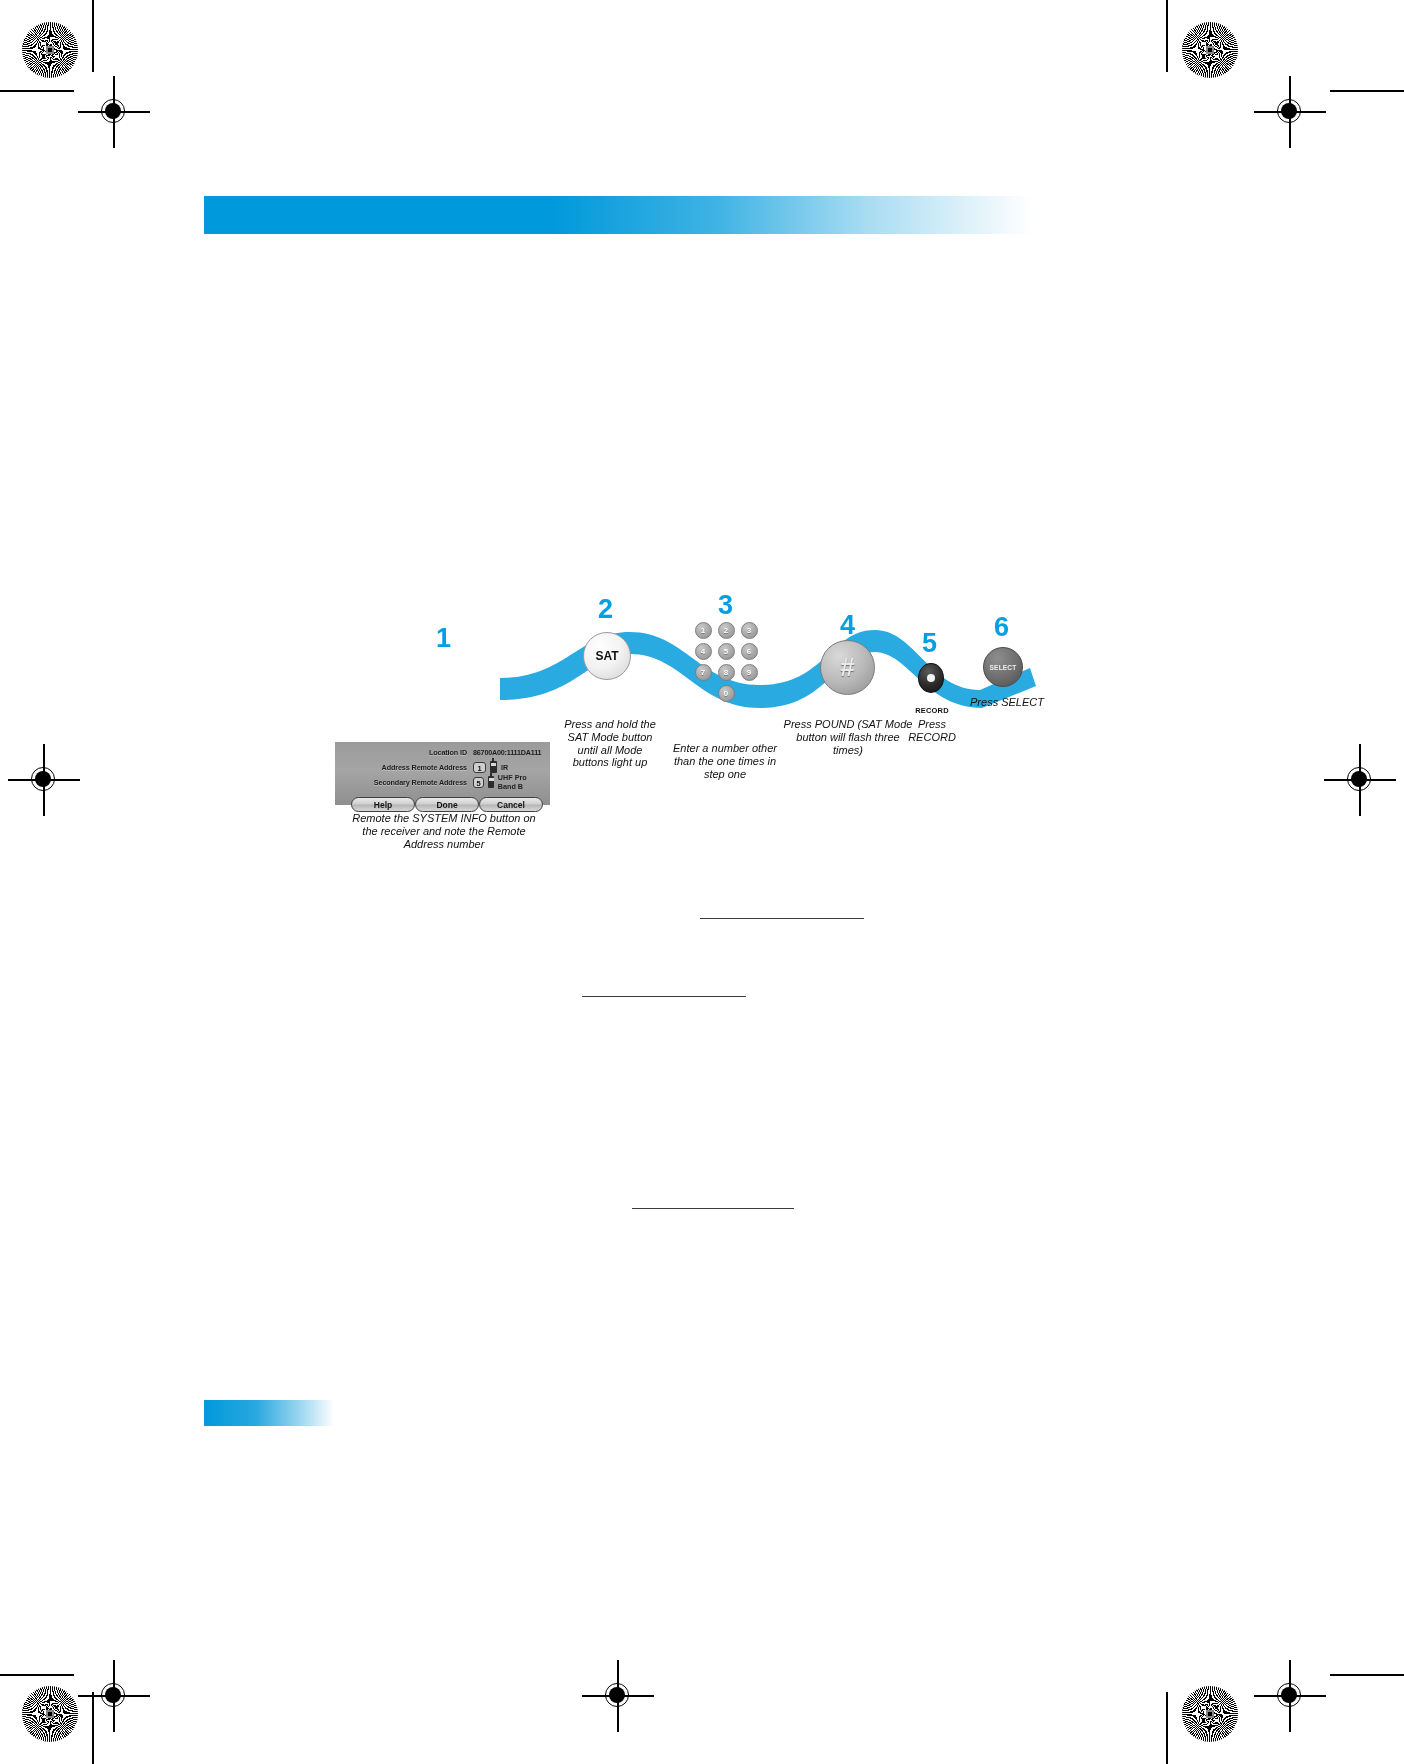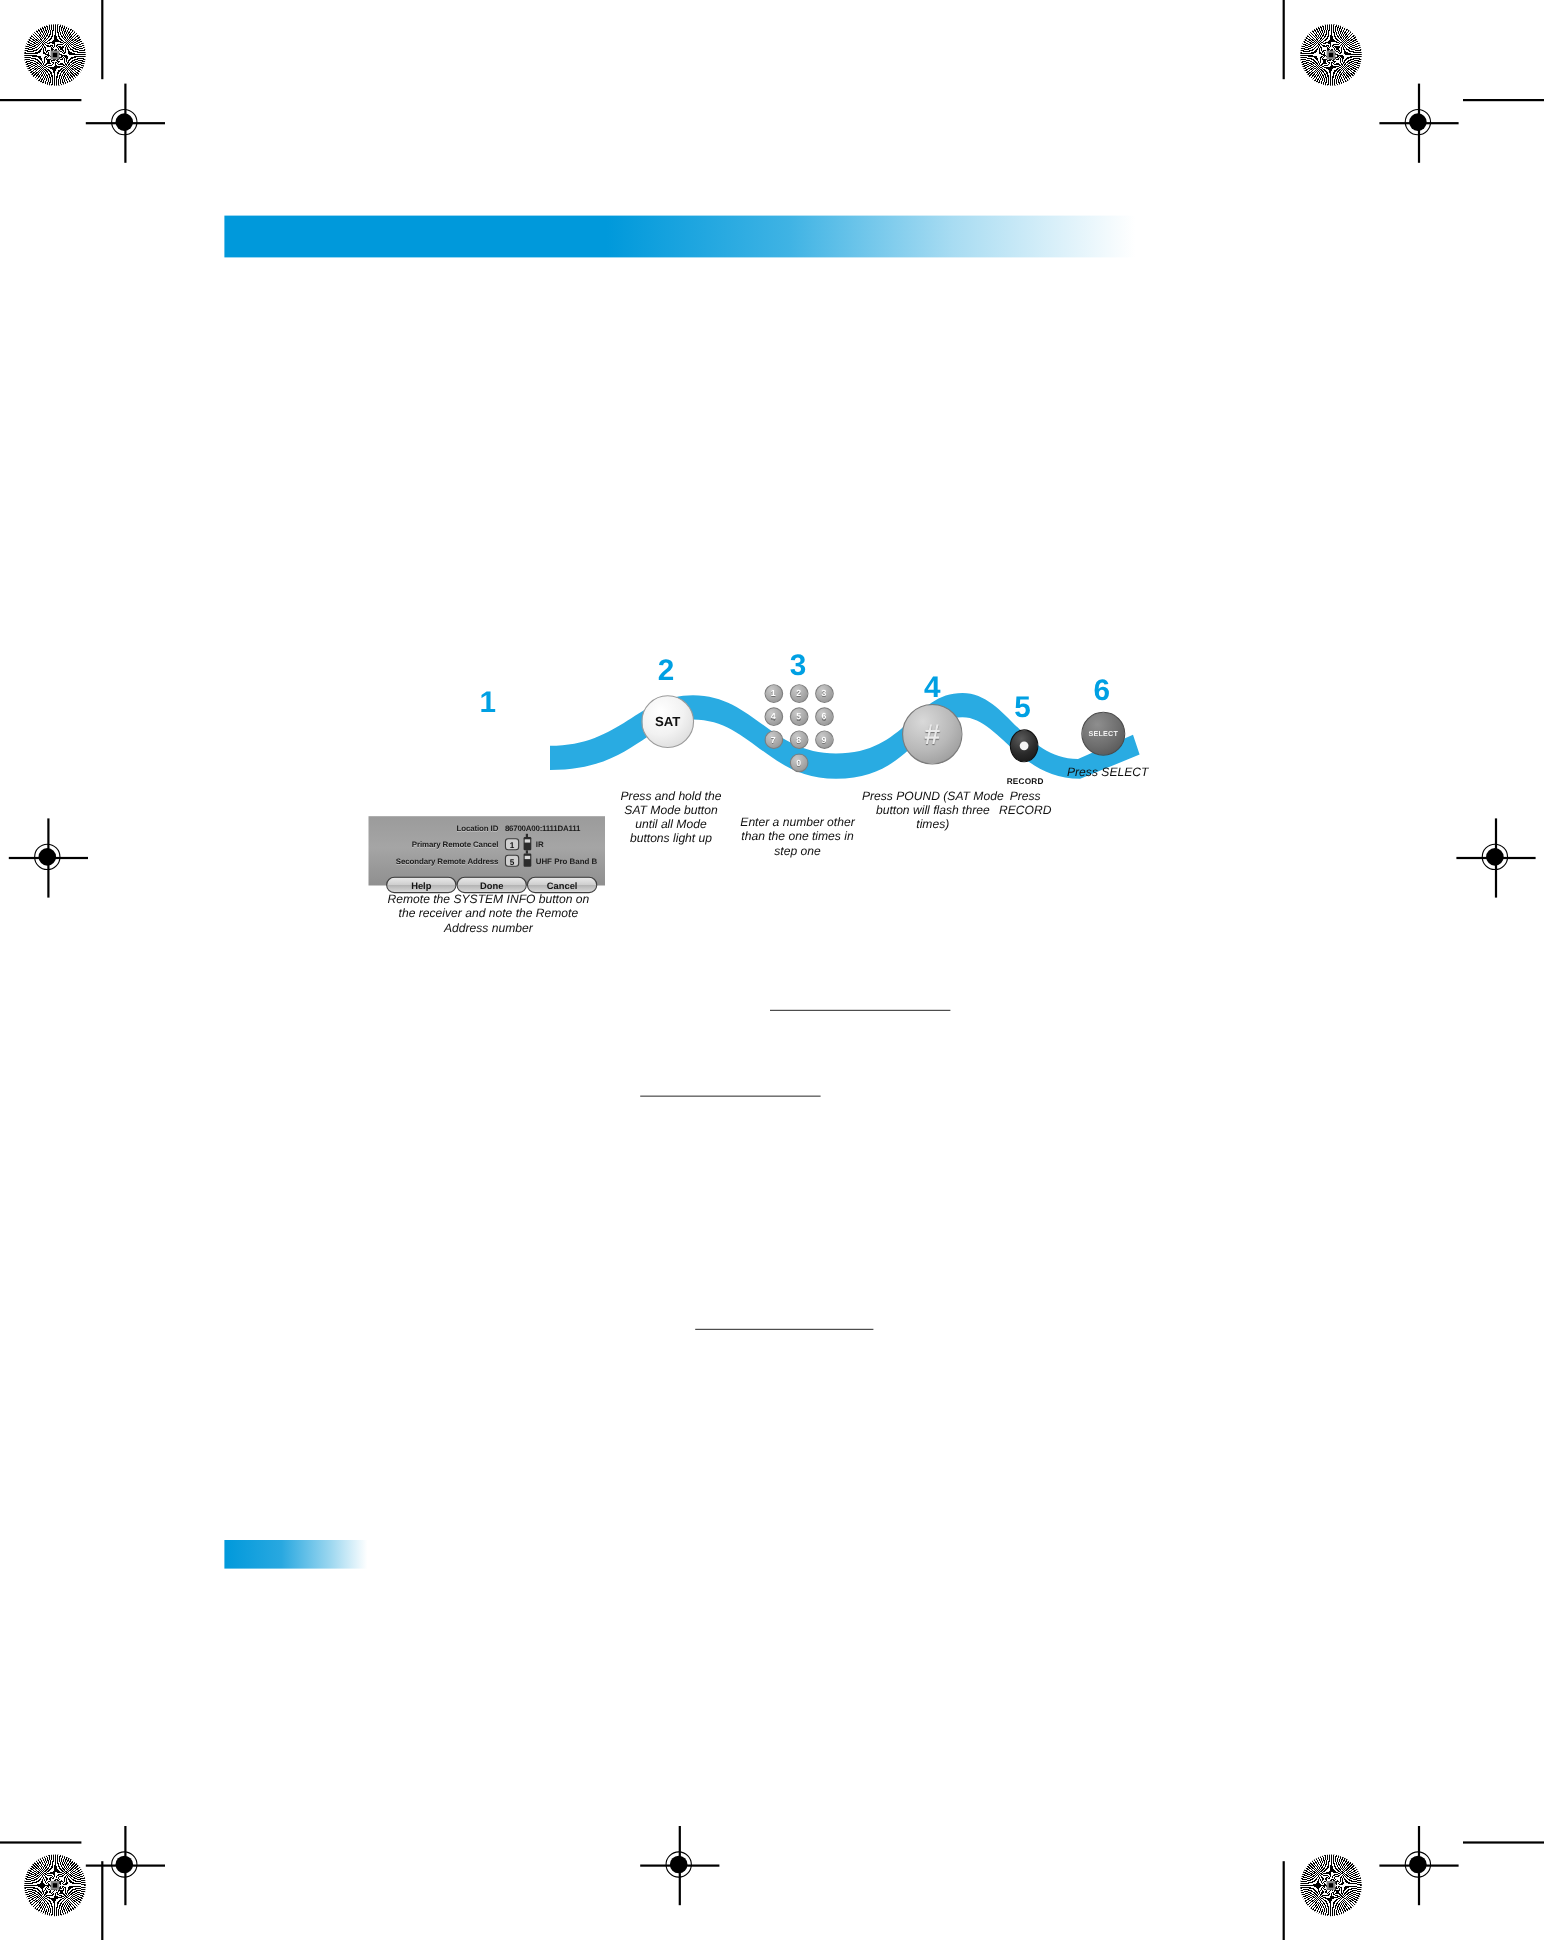--- a/index.html
+++ b/index.html
@@ -48,21 +48,21 @@
   #ribbon{position:absolute;left:0;top:0;width:730px;height:120px;}
   
   .step-num{
     position:absolute;color:#00A0E3;font-weight:bold;font-size:27px;
     line-height:1;font-family:"Liberation Sans", sans-serif;
   }
   
   #receiver-panel{
     position:absolute;left:5px;top:152px;width:215px;height:63px;
     background:linear-gradient(to bottom,#9b9b9b 0%,#a5a5a5 45%,#8f8f8f 100%);
-    box-sizing:border-box;padding:3px 6px 0 0;
+    box-sizing:border-box;padding:3px 6px 0 14px;
   }
   .panel-row{display:flex;align-items:center;height:14px;margin-bottom:1px;}
   .panel-label{
     flex:0 0 118px;text-align:right;padding-right:6px;
     font-size:7.2px;font-weight:bold;color:#1c1c1c;letter-spacing:-0.1px;
     text-shadow:0 1px 0 rgba(255,255,255,.35);
   }
   .panel-val-id{font-size:7.2px;font-weight:bold;color:#1c1c1c;letter-spacing:-0.2px;}
   .addr-box{
     display:inline-block;width:13px;height:11px;line-height:11px;text-align:center;
@@ -236,21 +236,21 @@
   <div class="step-num" style="left:510px;top:22px;">4</div>
   <div class="step-num" style="left:592px;top:40px;">5</div>
   <div class="step-num" style="left:664px;top:24px;">6</div>
 
   <div id="receiver-panel">
     <div class="panel-row">
       <span class="panel-label">Location ID</span>
       <span class="panel-val-id">86700A00:1111DA111</span>
     </div>
     <div class="panel-row">
-      <span class="panel-label">Primary Remote Cancel</span>
+      <span class="panel-label">Address Remote Address</span>
       <span class="addr-box">1</span>
       <span class="remote-ico"></span>
       <span class="panel-mode">IR</span>
     </div>
     <div class="panel-row">
       <span class="panel-label">Secondary Remote Address</span>
       <span class="addr-box">5</span>
       <span class="remote-ico"></span>
       <span class="panel-mode">UHF Pro Band B</span>
     </div>

